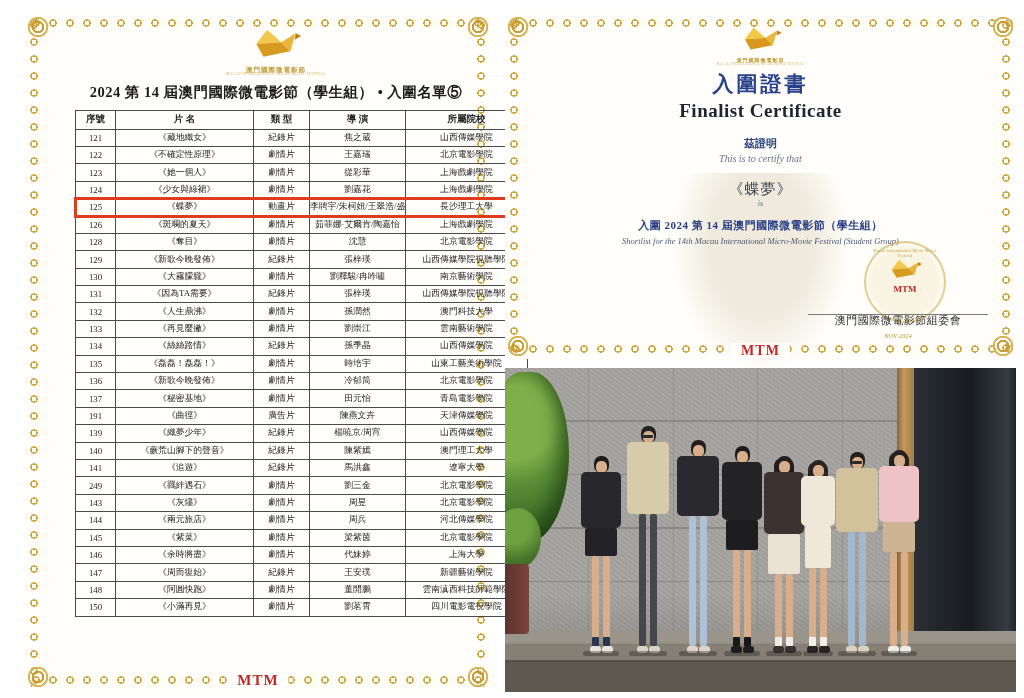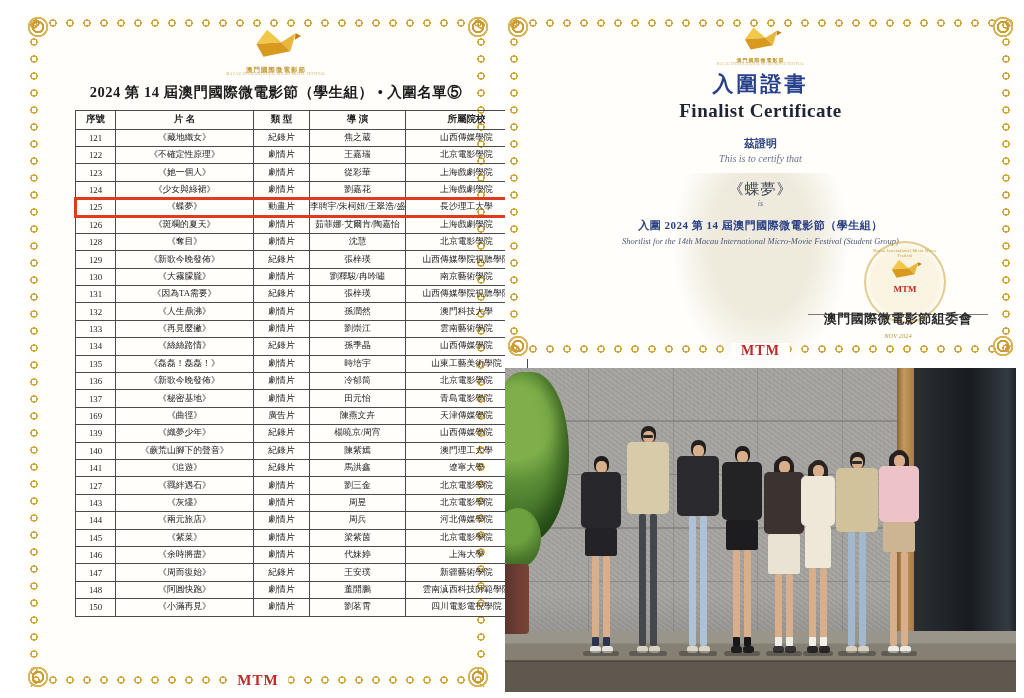--- a/index.html
+++ b/index.html
@@ -45,21 +45,21 @@
   .cert-award-en{font-size:8.5px;font-style:italic;color:#4d5a77;margin-top:3px;}
   .watermark{position:absolute;left:50%;top:46%;width:180px;height:200px;transform:translateX(-50%);
     background:radial-gradient(ellipse at 50% 35%, rgba(226,218,196,.55) 0 40%, rgba(226,218,196,0) 70%);}
   .seal{position:absolute;right:70px;bottom:36px;width:78px;height:78px;border-radius:50%;
     border:2px solid rgba(203,165,60,.55);text-align:center;
     background:radial-gradient(circle, rgba(240,225,180,.35) 0 60%, rgba(240,225,180,0) 75%);}
   .seal .arc{font-size:4px;color:#bf9c3a;margin-top:5px;letter-spacing:.3px;}
   .seal .mtm-red{color:#c02a26;font-weight:bold;font-size:9px;margin-top:2px;}
   .sig-line{position:absolute;right:28px;bottom:44px;width:180px;border-bottom:1px solid #7a7a78;}
   .seal-committee{position:absolute;right:30px;bottom:31px;width:176px;text-align:center;
-    font-size:13px;font-weight:bold;color:#2b2b2b;letter-spacing:.5px;}
+    font-size:11px;font-weight:normal;color:#2b2b2b;letter-spacing:.5px;}
   .seal-date{position:absolute;right:30px;bottom:20px;width:176px;text-align:center;
     font-size:6.5px;color:#b5952e;font-style:italic;}
   #cert .mtm{position:absolute;bottom:0px;left:50%;transform:translateX(-50%);font-size:14px;}
   
   #photo{left:505px;top:368px;width:511px;height:324px;overflow:hidden;background:#a4a29e;}
   .wall{position:absolute;inset:0;
     background-image:
       linear-gradient(180deg, rgba(0,0,0,0) 70%, rgba(40,38,34,.25) 97%),
       repeating-linear-gradient(180deg, rgba(0,0,0,0) 0 52px, rgba(122,121,117,.6) 52px 53.5px),
       repeating-linear-gradient(90deg, rgba(0,0,0,0) 0 83px, rgba(122,121,117,.4) 83px 84.5px),
@@ -231,21 +231,21 @@
             <td>北京電影學院</td>
           </tr>
           <tr>
             <td>137</td>
             <td>《秘密基地》</td>
             <td>劇情片</td>
             <td>田元怡</td>
             <td>青島電影學院</td>
           </tr>
           <tr>
-            <td>169</td>
+            <td>191</td>
             <td>《曲徑》</td>
             <td>廣告片</td>
             <td>陳燕文卉</td>
             <td>天津傳媒學院</td>
           </tr>
           <tr>
             <td>139</td>
             <td>《織夢少年》</td>
             <td>紀錄片</td>
             <td>楊曉京/周宵</td>
@@ -259,21 +259,21 @@
             <td>澳門理工大學</td>
           </tr>
           <tr>
             <td>141</td>
             <td>《追遊》</td>
             <td>紀錄片</td>
             <td>馬洪鑫</td>
             <td>遼寧大學</td>
           </tr>
           <tr>
-            <td>127</td>
+            <td>249</td>
             <td>《羈絆遇石》</td>
             <td>劇情片</td>
             <td>劉三金</td>
             <td>北京電影學院</td>
           </tr>
           <tr>
             <td>143</td>
             <td>《灰燼》</td>
             <td>劇情片</td>
             <td>周昱</td>

